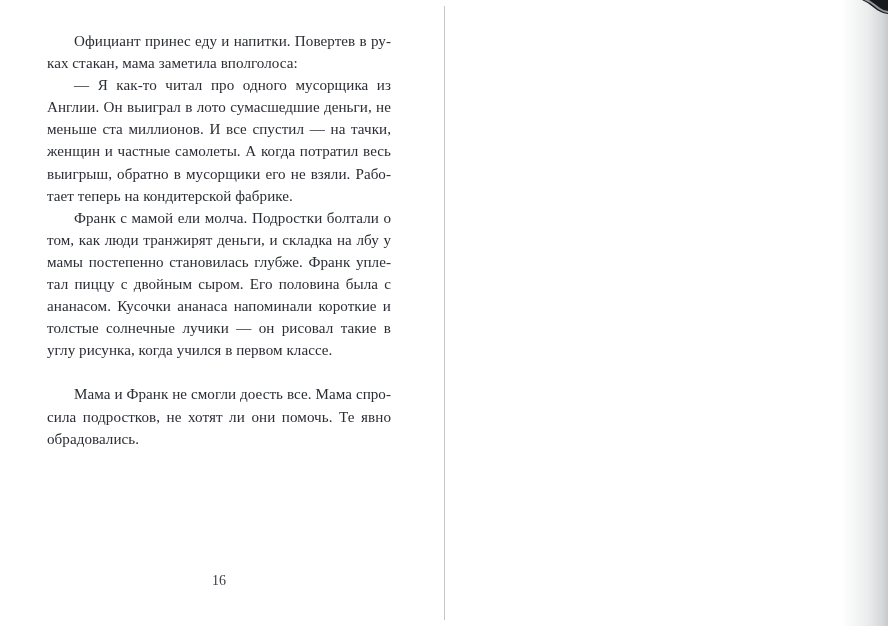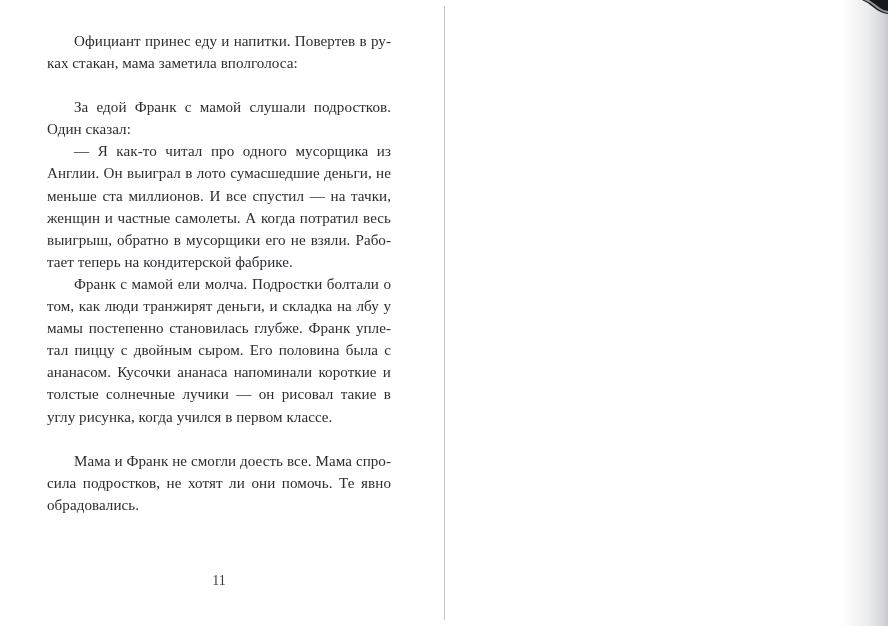--- a/index.html
+++ b/index.html
@@ -96,26 +96,25 @@
   #page-left .page-number  { left: 47px; }
 </style>
 </head>
 <body>
 
 <div id="book-spread">
 
   <div class="page" id="page-left">
     <div class="page-body">
       <p class="para">Официант принес еду и напитки. Повертев в ру­ках стакан, мама заметила вполголоса:</p>
-      <p class="para gap">За едой Франк с мамой слушали подростков. Один сказал:</p>
       <p class="para">— Я как-то читал про одного мусорщика из Англии. Он выиграл в лото сумасшедшие деньги, не меньше ста миллионов. И все спустил — на тачки, женщин и частные самолеты. А когда потратил весь выигрыш, обратно в мусорщики его не взяли. Рабо­тает теперь на кондитерской фабрике.</p>
       <p class="para">Франк с мамой ели молча. Подростки болтали о том, как люди транжирят деньги, и складка на лбу у мамы постепенно становилась глубже. Франк упле­тал пиццу с двойным сыром. Его половина была с ананасом. Кусочки ананаса напоминали короткие и толстые солнечные лучики — он рисовал такие в углу рисунка, когда учился в первом классе.</p>
       <p class="para gap">Мама и Франк не смогли доесть все. Мама спро­сила подростков, не хотят ли они помочь. Те явно обрадовались.</p>
     </div>
-    <div class="page-number">11</div>
+    <div class="page-number">16</div>
   </div>
 
   <div id="spine"></div>
 
   <div class="page" id="page-right">
     
     
   </div>
 
   <div id="right-edge-shade"></div>

